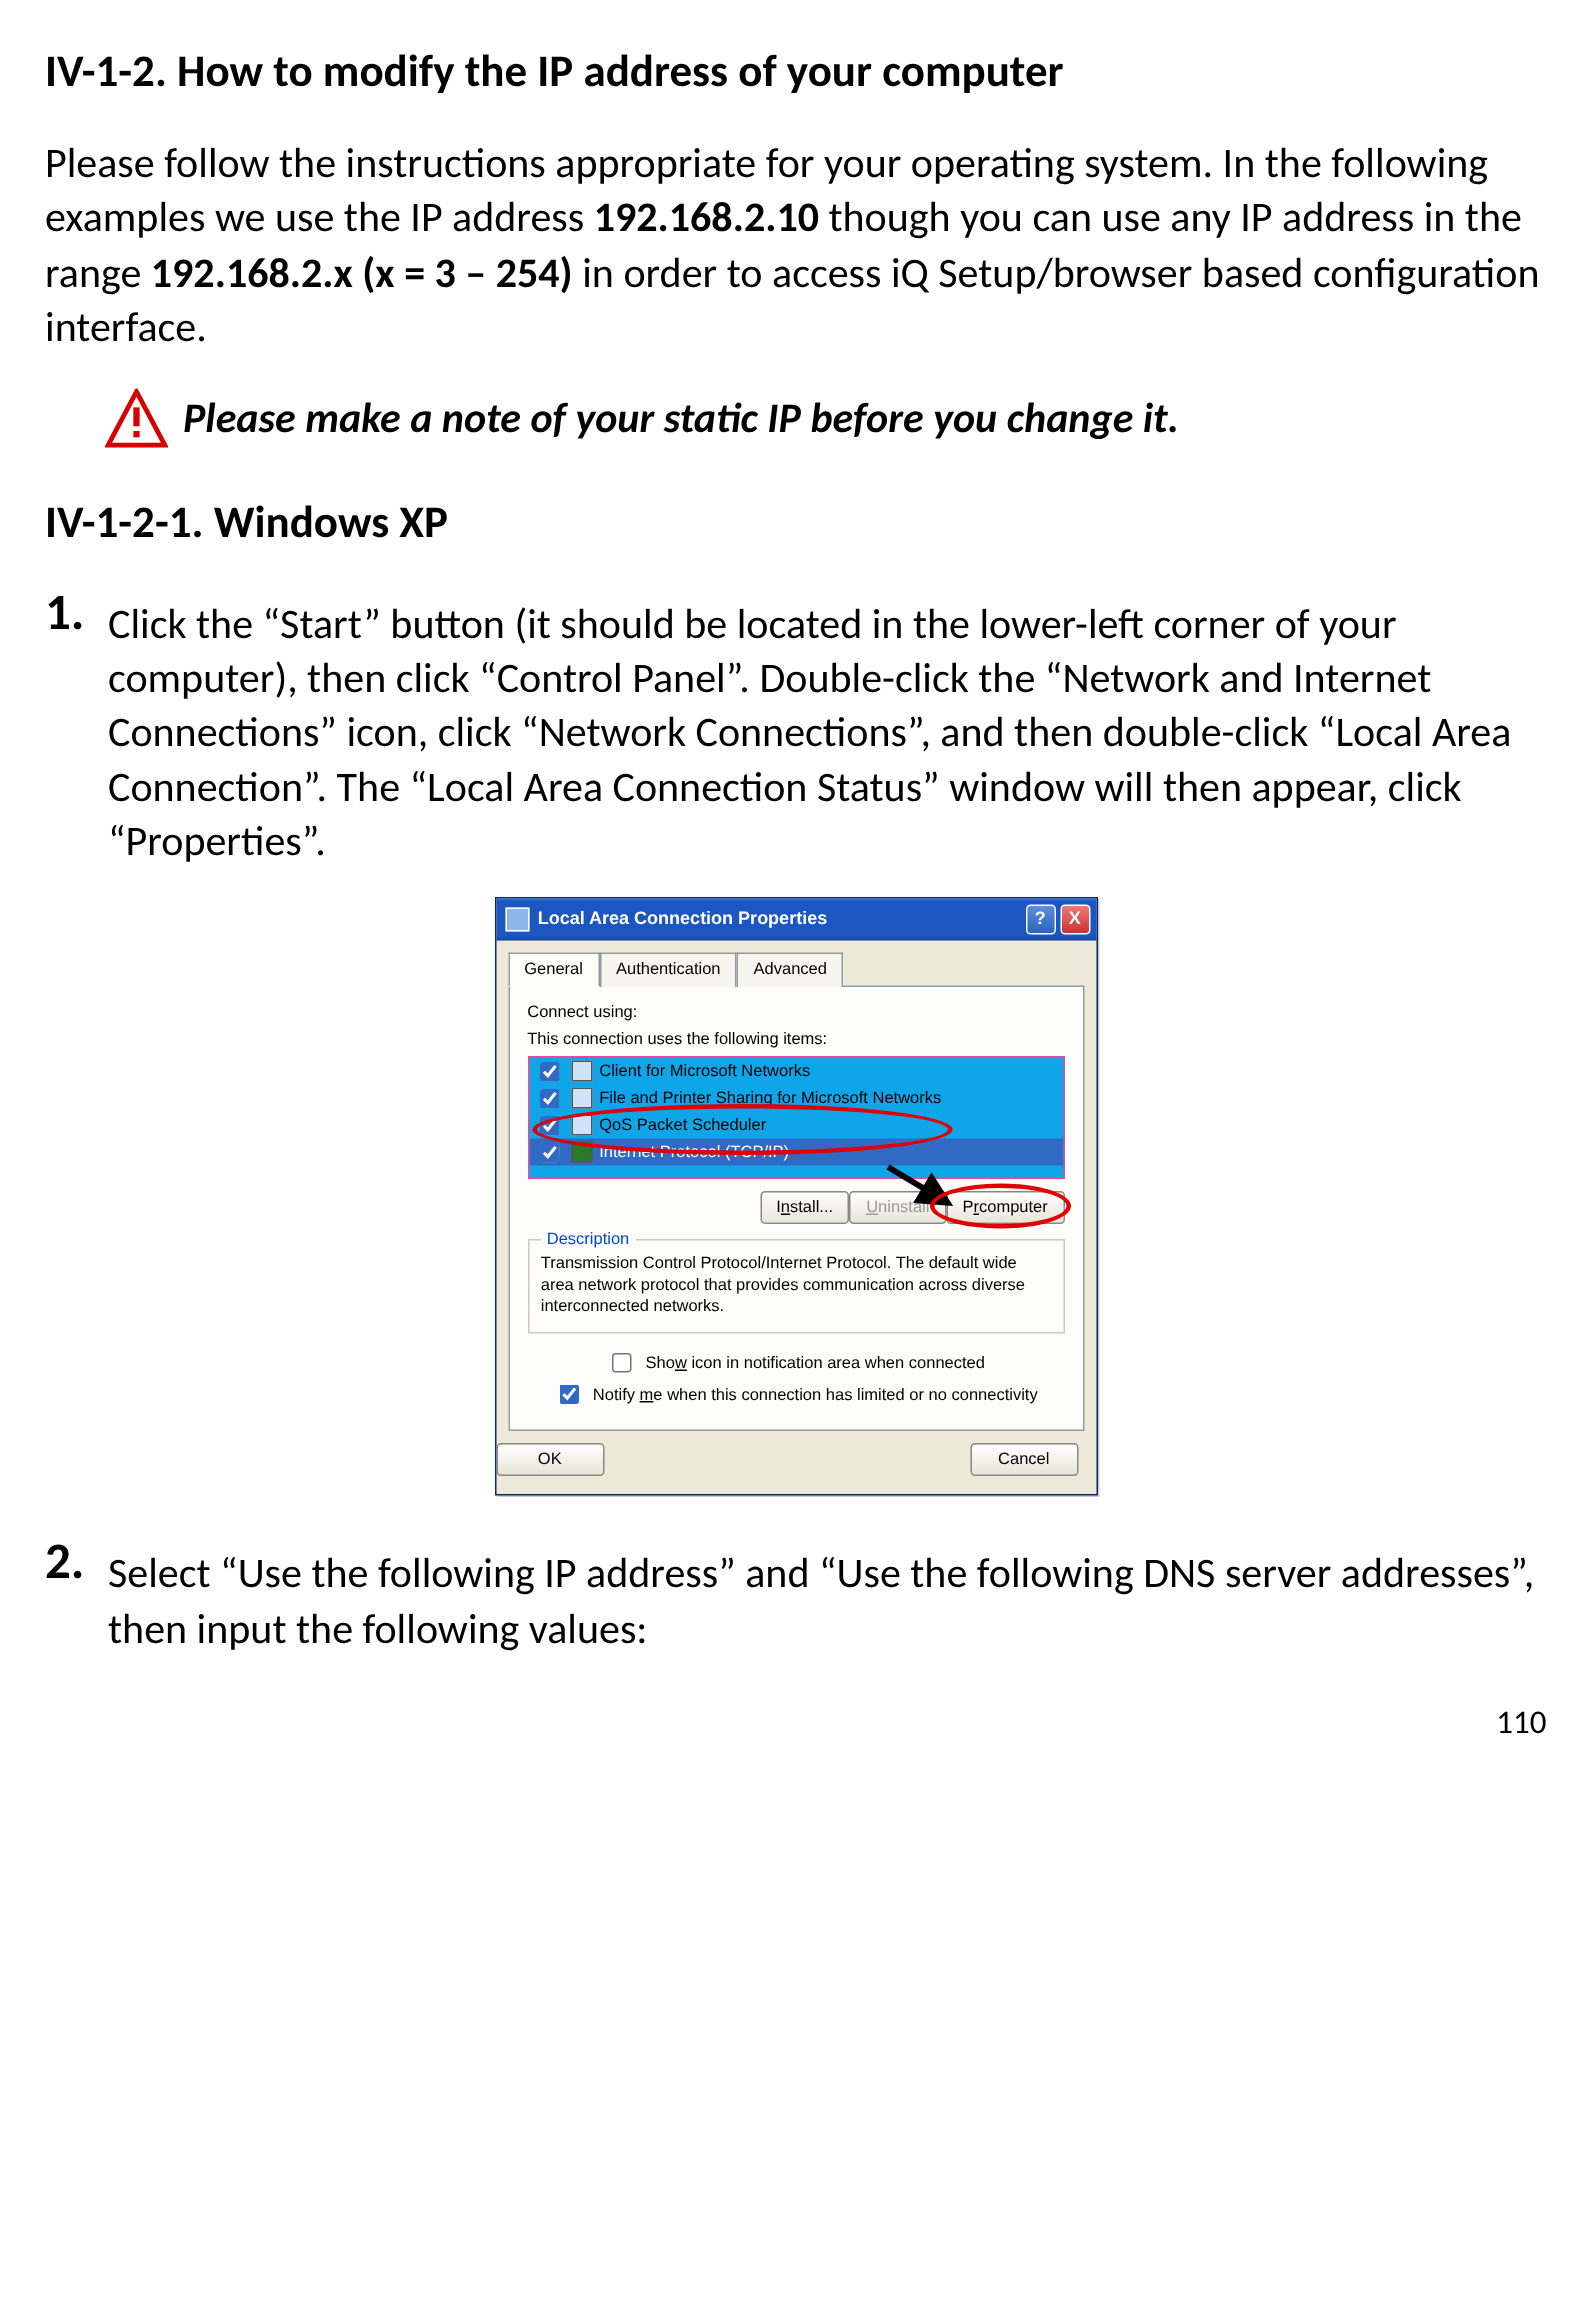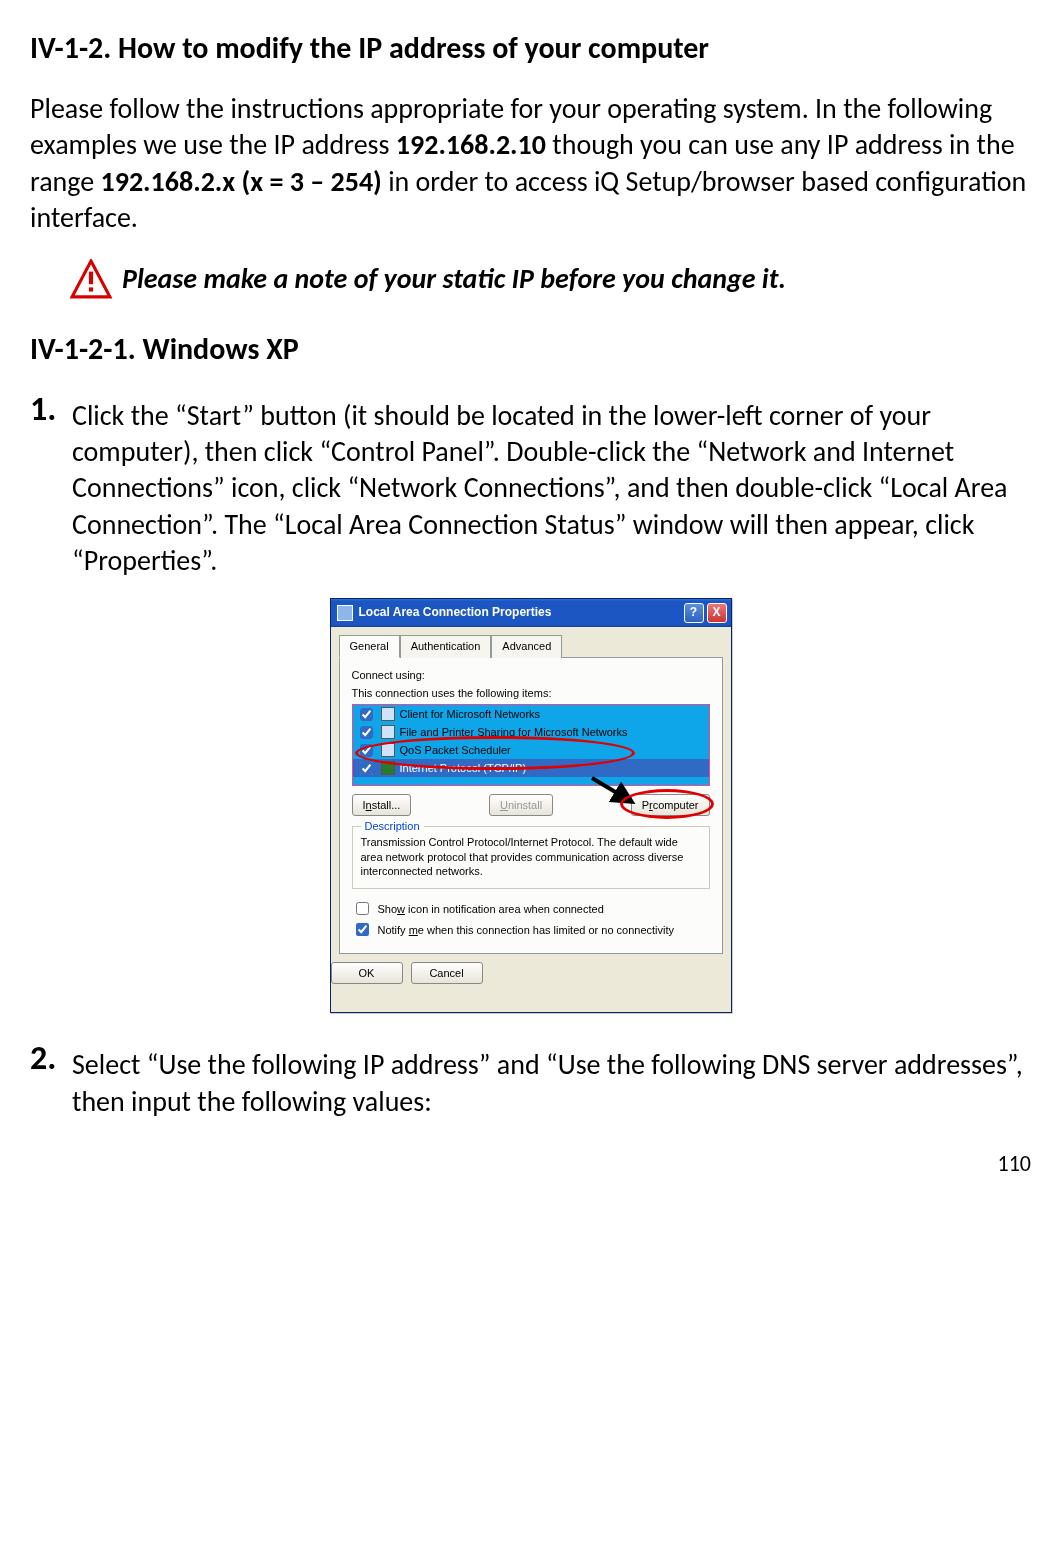--- a/index.html
+++ b/index.html
@@ -195,21 +195,21 @@
   .red-ellipse-1 {
     position: absolute;
     border: 3px solid #e00000;
     border-radius: 50%;
     width: 280px; height: 34px;
     left: 2px; top: 31px;
     pointer-events: none;
   }
   .xp-btnrow {
     display: flex;
-    justify-content: space-between;
+    justify-content: flex-end;
     margin-bottom: 10px;
     position: relative;
   }
   .red-ellipse-2 {
     position: absolute;
     border: 3px solid #e00000;
     border-radius: 50%;
     width: 94px; height: 30px;
     right: -4px; top: -5px;
     pointer-events: none;
@@ -229,26 +229,27 @@
     position: absolute;
     top: -8px; left: 8px;
     background: #fcfcfa;
     padding: 0 4px;
     color: #0046d5;
   }
   .xp-desc-text { font-size: 11px; line-height: 1.3; }
   .xp-checkbox-row {
     display: flex; align-items: center; gap: 6px;
     margin: 2px 0;
+    justify-content: center;
   }
   .xp-dialog-buttons {
     display: flex;
-    justify-content: flex-start;
+    justify-content: space-between;
     gap: 8px;
-    padding: 0 12px 28px 0;
+    padding: 0 12px 12px 0;
   }
   .xp-dialog-buttons .xp-btn { min-width: 72px; }
   .page-num {
     text-align: right;
     font-size: 22px;
     margin-top: 30px;
   }
   .underline { text-decoration: underline; }
 </style>
 </head>

